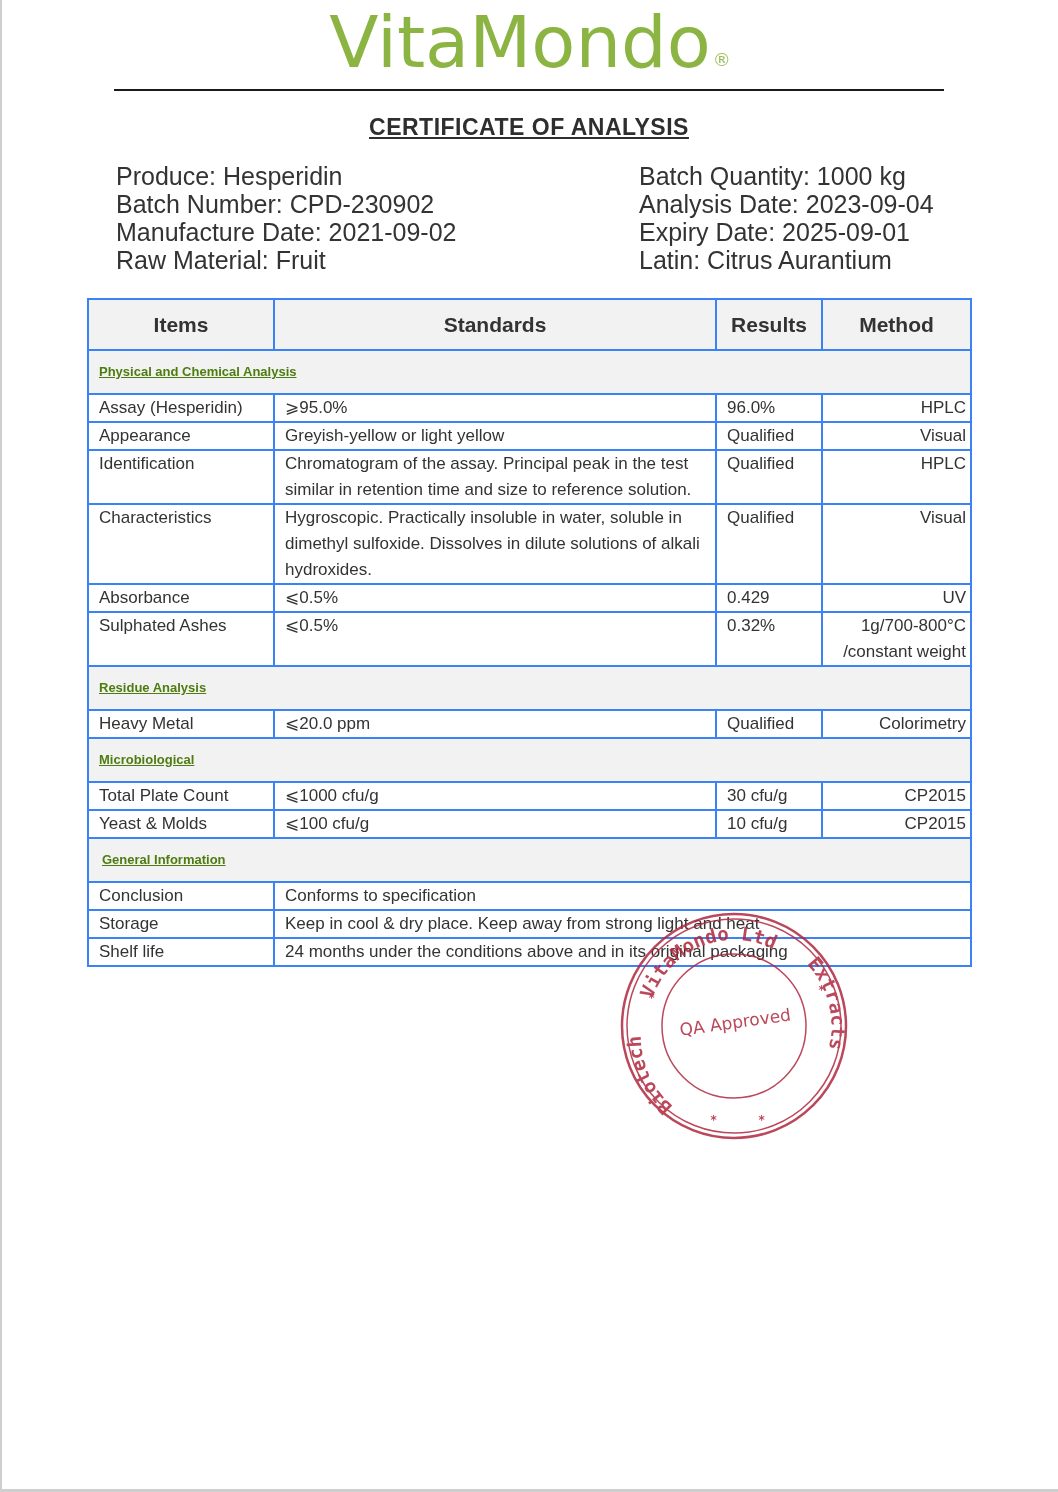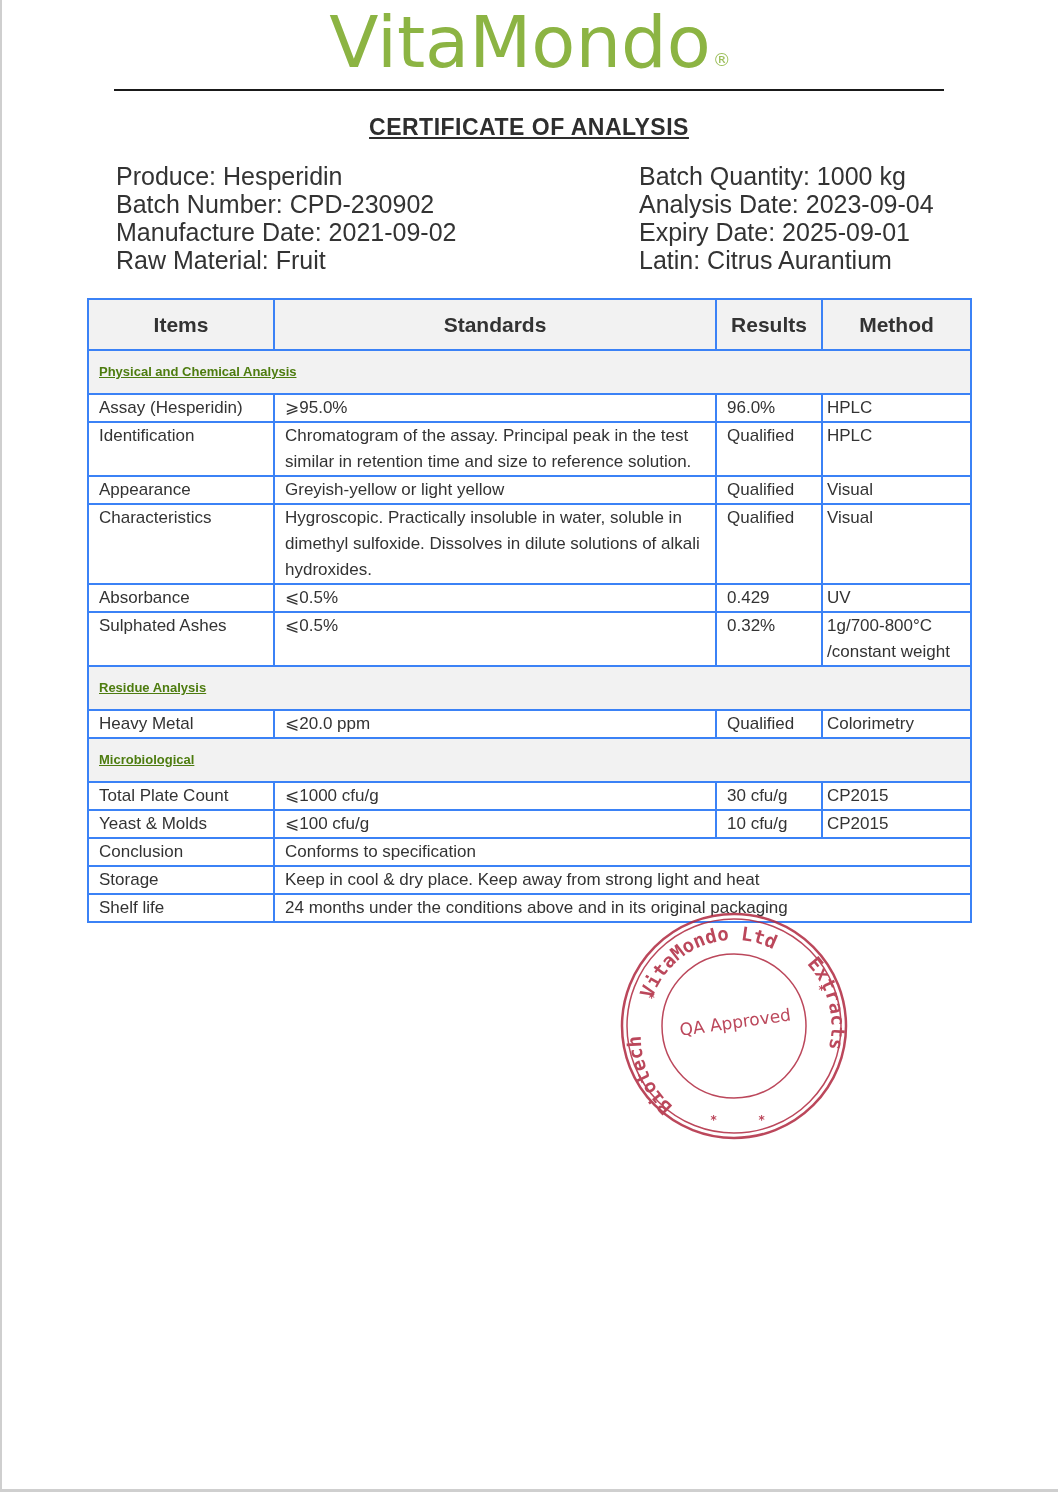--- a/index.html
+++ b/index.html
@@ -33,21 +33,21 @@
     font-size: 17px; color: #333;
   }
   table.coa td, table.coa th { border: 2px solid #3b82f6; padding: 0 10px; vertical-align: top; }
   table.coa th {
     background: #f2f2f2; font-size: 21px; font-weight: bold; color: #333; height: 49px; vertical-align: middle; text-align: center;
   }
   table.coa td.section {
     background: #f2f2f2; font-size: 13px; font-weight: bold; height: 42px; vertical-align: middle; color: #4d7c0f; text-decoration: underline;
   }
   table.coa td { line-height: 26px; padding-top: 0; padding-bottom: 0; }
-  table.coa td.c { text-align: left; padding-left: 4px; padding-right: 4px; }
+  table.coa td.c { text-align: right; padding-left: 4px; padding-right: 4px; }
   col.c1 { width: 186px; } col.c2 { width: 442px; } col.c3 { width: 106px; } col.c4 { width: 149px; }
 
   .stamp { position: absolute; left: 618px; top: 910px; width: 232px; height: 232px; pointer-events: none; opacity: 0.85; }
 </style>
 </head>
 <body>
 
 <div class="page-edge-left"></div>
 <div class="page-edge-bottom"></div>
 
@@ -86,31 +86,31 @@
   <tbody>
     <tr>
         <td class="section" colspan="4">Physical and Chemical Analysis</td>
       </tr>
     <tr style="height:28px">
       <td>Assay (Hesperidin)</td>
       <td>⩾95.0%</td>
       <td>96.0%</td>
       <td class="c">HPLC</td>
     </tr>
+    <tr style="height:28px">
+      <td>Appearance</td>
+      <td>Greyish-yellow or light yellow</td>
+      <td>Qualified</td>
+      <td class="c">Visual</td>
+    </tr>
     <tr style="height:52px">
       <td>Identification</td>
       <td>Chromatogram of the assay. Principal peak in the test similar in retention time and size to reference solution.</td>
       <td>Qualified</td>
       <td class="c">HPLC</td>
-    </tr>
-    <tr style="height:28px">
-      <td>Appearance</td>
-      <td>Greyish-yellow or light yellow</td>
-      <td>Qualified</td>
-      <td class="c">Visual</td>
     </tr>
     <tr style="height:78px">
       <td>Characteristics</td>
       <td>Hygroscopic. Practically insoluble in water, soluble in dimethyl sulfoxide. Dissolves in dilute solutions of alkali hydroxides.</td>
       <td>Qualified</td>
       <td class="c">Visual</td>
     </tr>
     <tr style="height:28px">
       <td>Absorbance</td>
       <td>⩽0.5%</td>
@@ -143,20 +143,23 @@
       <td>30 cfu/g</td>
       <td class="c">CP2015</td>
     </tr>
     <tr style="height:26px">
       <td>Yeast &amp; Molds</td>
       <td>⩽100 cfu/g</td>
       <td>10 cfu/g</td>
       <td class="c">CP2015</td>
     </tr>
 
+    <tr>
+        <td class="section" colspan="4" style="padding-left:13px">General Information</td>
+      </tr>
     <tr style="height:26px">
       <td>Conclusion</td>
       <td colspan="3">Conforms to specification</td>
     </tr>
     <tr style="height:26px">
       <td>Storage</td>
       <td colspan="3">Keep in cool &amp; dry place. Keep away from strong light and heat</td>
     </tr>
     <tr style="height:26px">
       <td>Shelf life</td>

